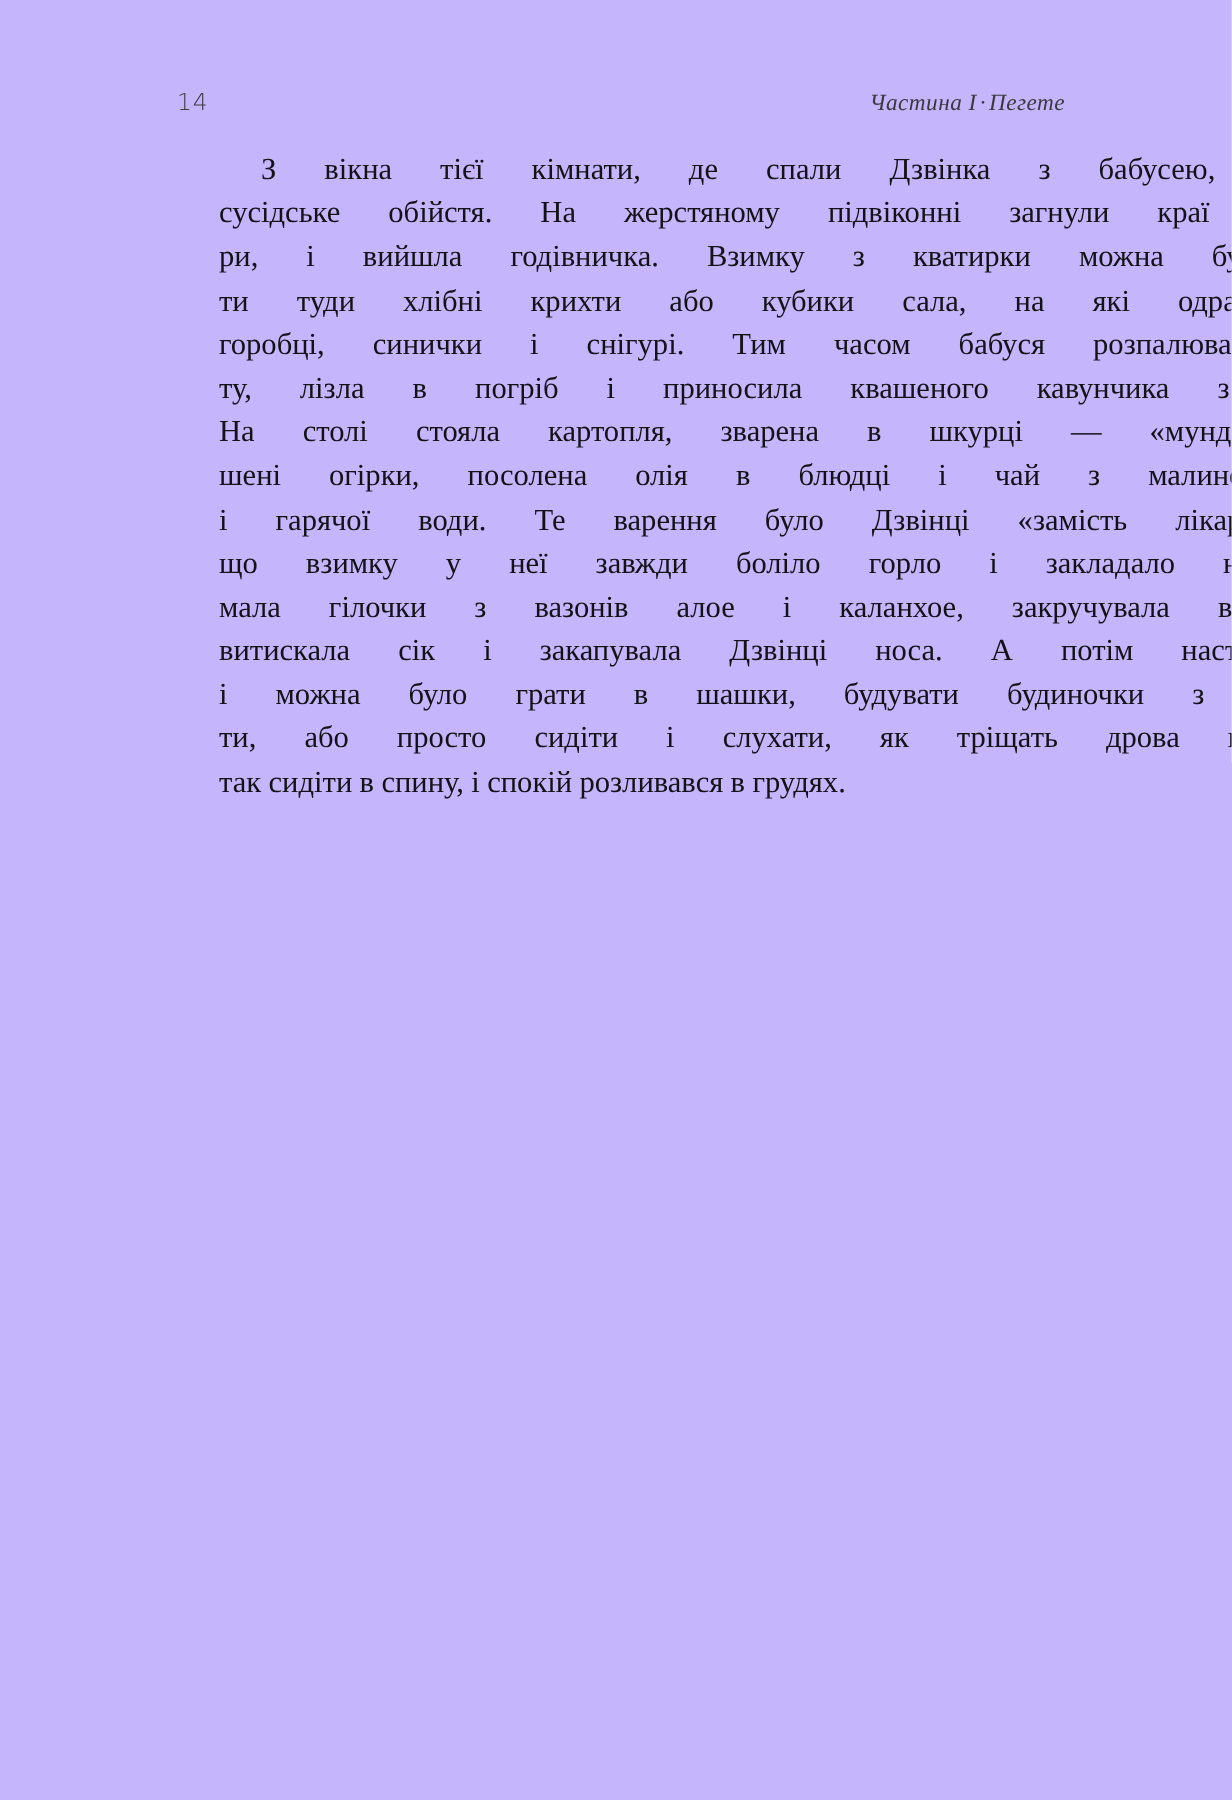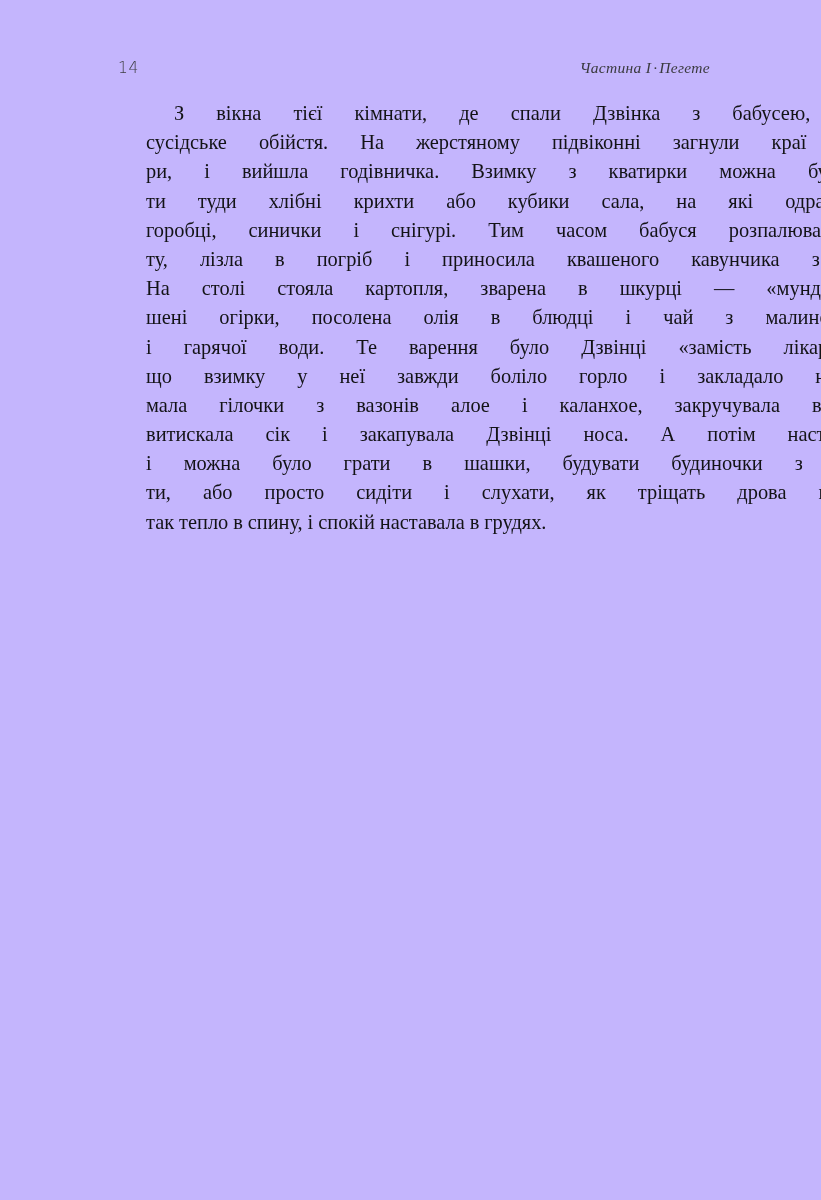--- a/index.html
+++ b/index.html
@@ -123,17 +123,17 @@
         <div class="line"><span class="w">горобці,</span><span class="gap"></span><span class="w">синички</span><span class="gap"></span><span class="w">і</span><span class="gap"></span><span class="w">снігурі.</span><span class="gap"></span><span class="w">Тим</span><span class="gap"></span><span class="w">часом</span><span class="gap"></span><span class="w">бабуся</span><span class="gap"></span><span class="w">розпалювала</span><span class="gap"></span></div>
         <div class="line"><span class="w">ту,</span><span class="gap"></span><span class="w">лізла</span><span class="gap"></span><span class="w">в</span><span class="gap"></span><span class="w">погріб</span><span class="gap"></span><span class="w">і</span><span class="gap"></span><span class="w">приносила</span><span class="gap"></span><span class="w">квашеного</span><span class="gap"></span><span class="w">кавунчика</span><span class="gap"></span><span class="w">з</span><span class="gap"></span></div>
         <div class="line"><span class="w">На</span><span class="gap"></span><span class="w">столі</span><span class="gap"></span><span class="w">стояла</span><span class="gap"></span><span class="w">картопля,</span><span class="gap"></span><span class="w">зварена</span><span class="gap"></span><span class="w">в</span><span class="gap"></span><span class="w">шкурці</span><span class="gap"></span><span class="w">—</span><span class="gap"></span><span class="w">«мундєра»,</span><span class="gap"></span></div>
         <div class="line"><span class="w">шені</span><span class="gap"></span><span class="w">огірки,</span><span class="gap"></span><span class="w">посолена</span><span class="gap"></span><span class="w">олія</span><span class="gap"></span><span class="w">в</span><span class="gap"></span><span class="w">блюдці</span><span class="gap"></span><span class="w">і</span><span class="gap"></span><span class="w">чай</span><span class="gap"></span><span class="w">з</span><span class="gap"></span><span class="w">малинового</span><span class="gap"></span></div>
         <div class="line"><span class="w">і</span><span class="gap"></span><span class="w">гарячої</span><span class="gap"></span><span class="w">води.</span><span class="gap"></span><span class="w">Те</span><span class="gap"></span><span class="w">варення</span><span class="gap"></span><span class="w">було</span><span class="gap"></span><span class="w">Дзвінці</span><span class="gap"></span><span class="w">«замість</span><span class="gap"></span><span class="w">лікарства»,</span><span class="gap"></span></div>
         <div class="line"><span class="w">що</span><span class="gap"></span><span class="w">взимку</span><span class="gap"></span><span class="w">у</span><span class="gap"></span><span class="w">неї</span><span class="gap"></span><span class="w">завжди</span><span class="gap"></span><span class="w">боліло</span><span class="gap"></span><span class="w">горло</span><span class="gap"></span><span class="w">і</span><span class="gap"></span><span class="w">закладало</span><span class="gap"></span><span class="w">ніс.</span><span class="gap"></span><span class="gap"></span></div>
         <div class="line"><span class="w">мала</span><span class="gap"></span><span class="w">гілочки</span><span class="gap"></span><span class="w">з</span><span class="gap"></span><span class="w">вазонів</span><span class="gap"></span><span class="w">алое</span><span class="gap"></span><span class="w">і</span><span class="gap"></span><span class="w">каланхое,</span><span class="gap"></span><span class="w">закручувала</span><span class="gap"></span><span class="w">в</span><span class="gap"></span></div>
         <div class="line"><span class="w">витискала</span><span class="gap"></span><span class="w">сік</span><span class="gap"></span><span class="w">і</span><span class="gap"></span><span class="w">закапувала</span><span class="gap"></span><span class="w">Дзвінці</span><span class="gap"></span><span class="w">носа.</span><span class="gap"></span><span class="w">А</span><span class="gap"></span><span class="w">потім</span><span class="gap"></span><span class="w">наставала</span><span class="gap"></span></div>
         <div class="line"><span class="w">і</span><span class="gap"></span><span class="w">можна</span><span class="gap"></span><span class="w">було</span><span class="gap"></span><span class="w">грати</span><span class="gap"></span><span class="w">в</span><span class="gap"></span><span class="w">шашки,</span><span class="gap"></span><span class="w">будувати</span><span class="gap"></span><span class="w">будиночки</span><span class="gap"></span><span class="w">з</span><span class="gap"></span><span class="w">карт,</span><span class="gap"></span></div>
         <div class="line"><span class="w">ти,</span><span class="gap"></span><span class="w">або</span><span class="gap"></span><span class="w">просто</span><span class="gap"></span><span class="w">сидіти</span><span class="gap"></span><span class="w">і</span><span class="gap"></span><span class="w">слухати,</span><span class="gap"></span><span class="w">як</span><span class="gap"></span><span class="w">тріщать</span><span class="gap"></span><span class="w">дрова</span><span class="gap"></span><span class="w">в</span><span class="gap"></span><span class="gap"></span><span class="gap"></span></div>
-        <div class="line last">так тепло в спину, і спокій наставала в грудях.</div>
+        <div class="line last">так сидіти в спину, і спокій розливався в грудях.</div>
       </div>
   </div>
 
 </div>
 
 </body></html>

